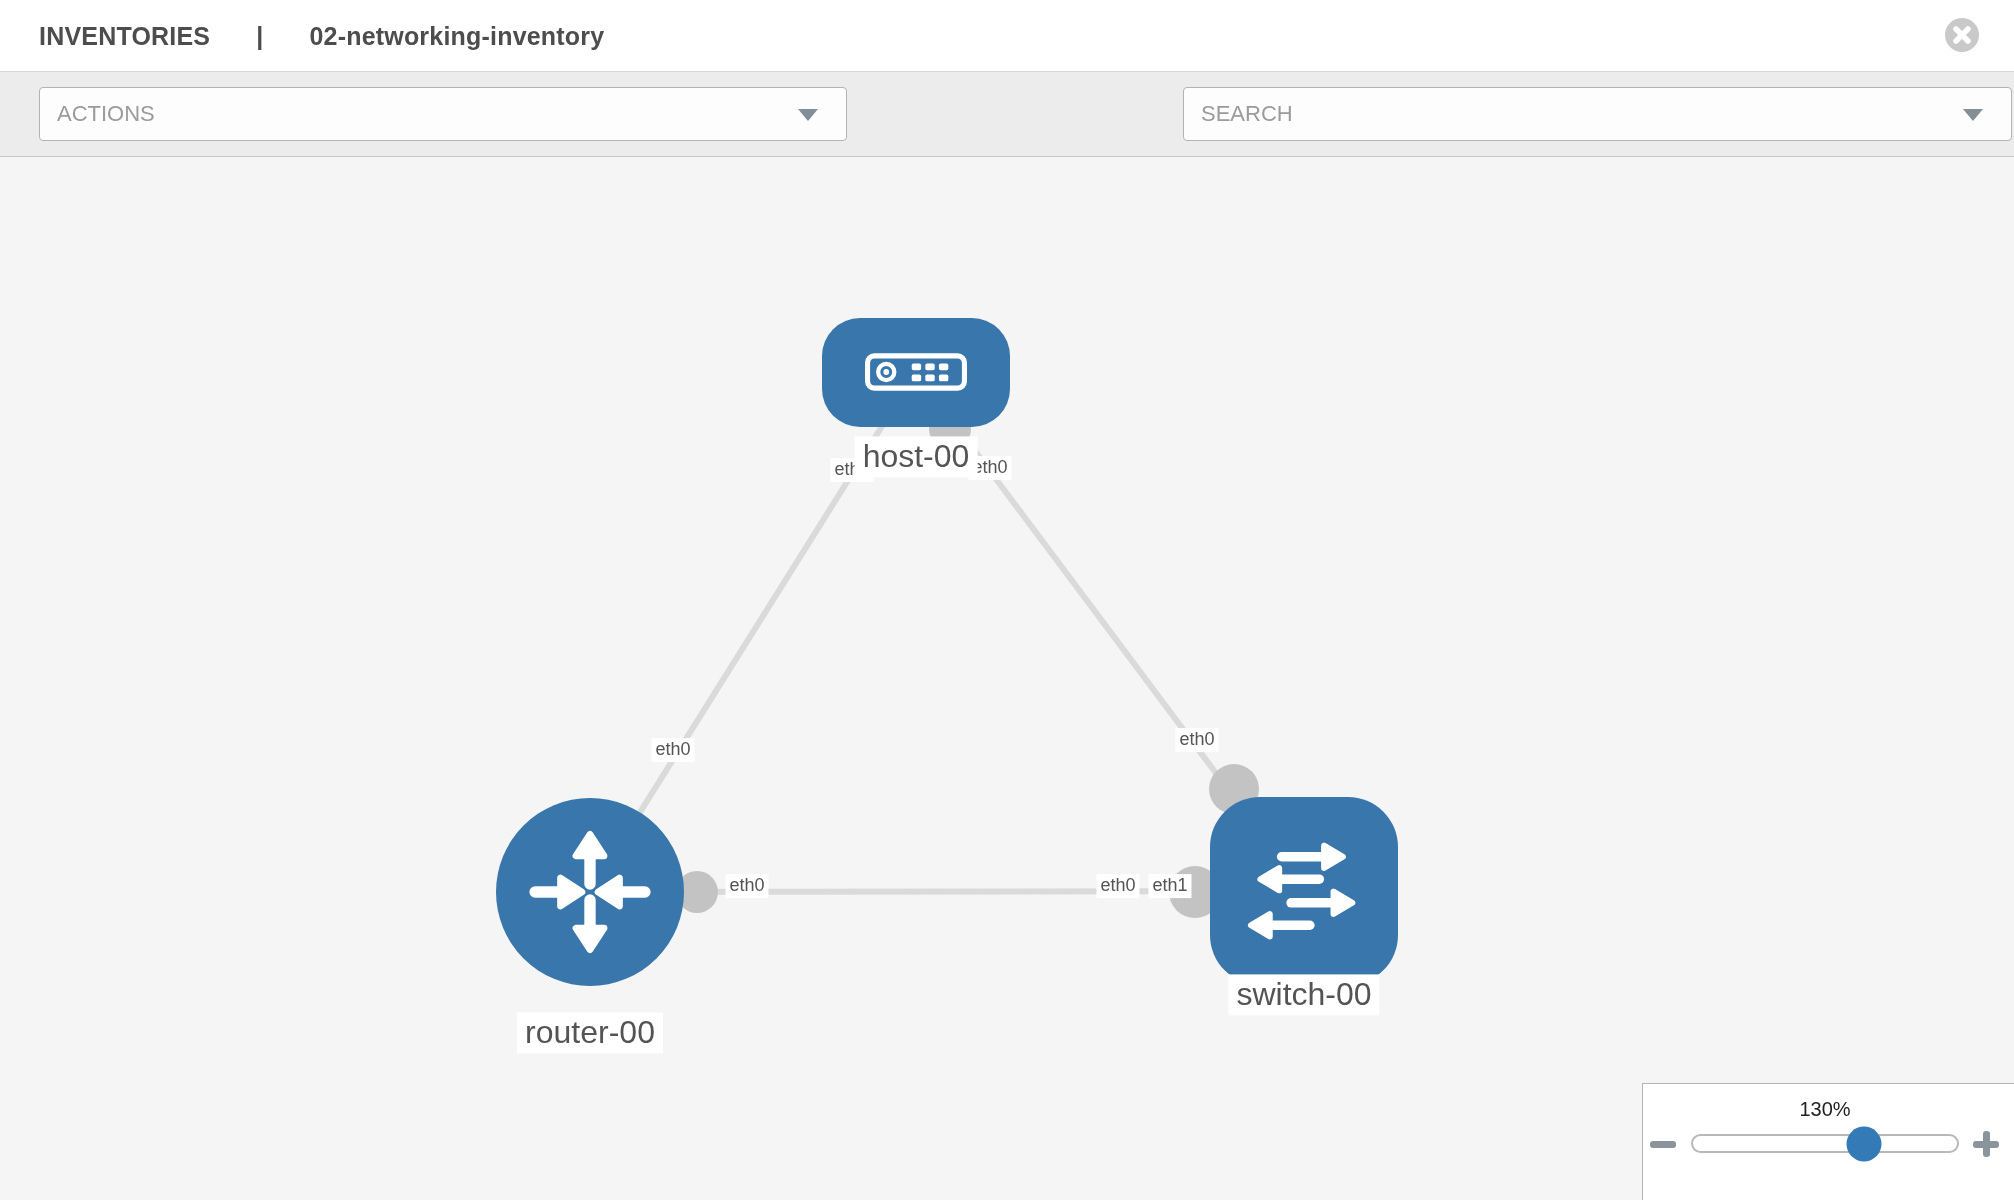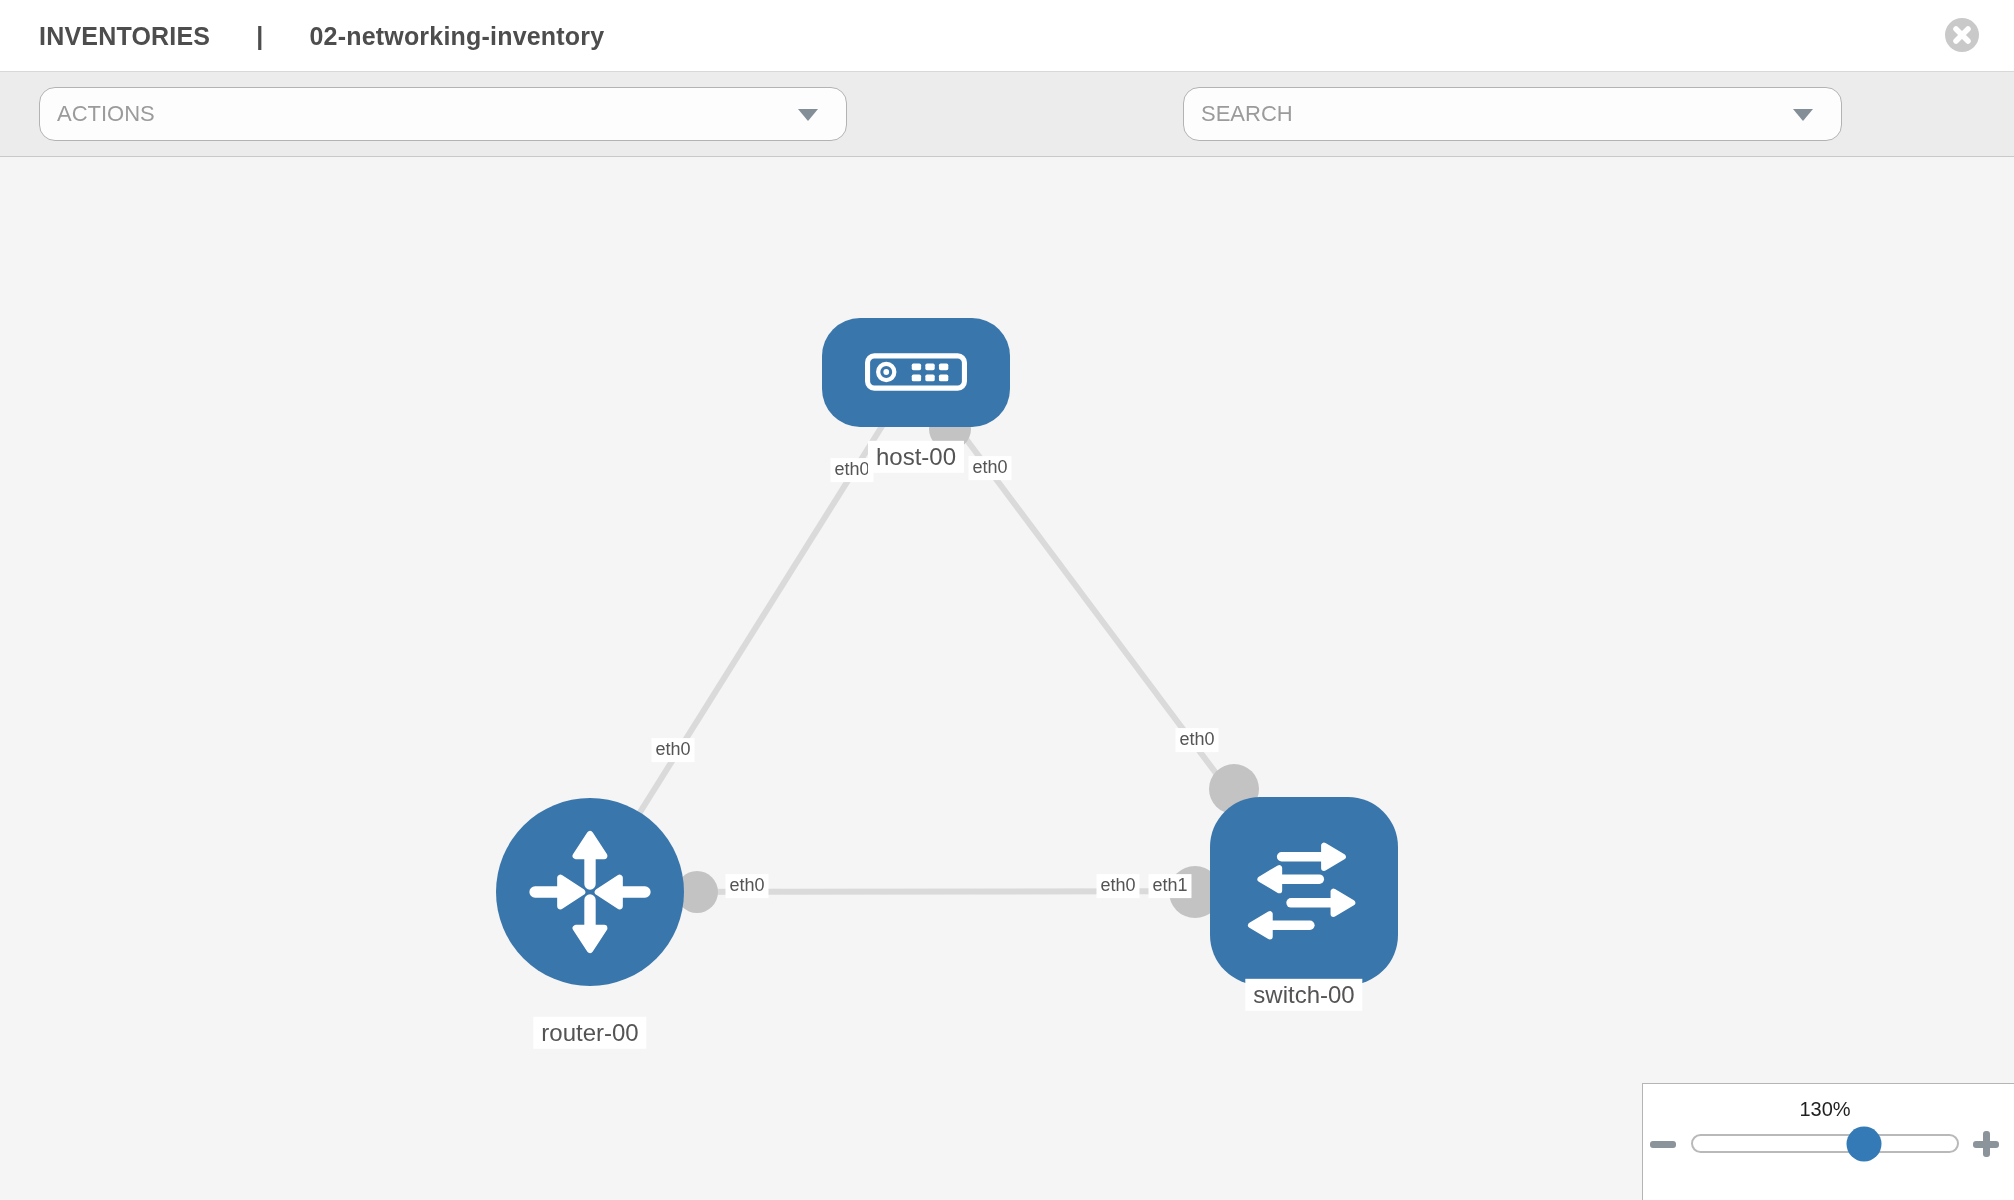--- a/index.html
+++ b/index.html
@@ -22,43 +22,43 @@
     position:absolute;left:1945px;top:18px;width:34px;height:34px;border-radius:50%;
     background:#c9c9c9;cursor:pointer;display:flex;align-items:center;justify-content:center;
   }
   
   .toolbar{
     position:absolute;left:0;top:72px;width:2014px;height:85px;
     background:#ececec;border-bottom:1px solid #c9c9c9;box-sizing:border-box;
   }
   .dropdown{
     position:absolute;top:15px;height:54px;background:#fdfdfd;border:1px solid #b3b3b3;
-    border-radius:16px;box-sizing:border-box;display:flex;align-items:center;cursor:pointer;
+    border-radius:4px;box-sizing:border-box;display:flex;align-items:center;cursor:pointer;
   }
   .dropdown .ph{font-size:22px;color:#9b9b9b;padding-left:17px;}
   .dropdown .caret{
     position:absolute;right:28px;top:50%;margin-top:-5px;width:0;height:0;
     border-left:10px solid transparent;border-right:10px solid transparent;
     border-top:12px solid #838e96;
   }
   .dd-actions{left:39px;width:808px;}
-  .dd-search{left:1183px;width:659px;}
+  .dd-search{left:1183px;width:829px;}
   .tool-icon{position:absolute;cursor:pointer;}
   .tool-wrench{left:1051px;top:97px;}
   .tool-key{left:1114px;top:95px;}
   
   .canvas{position:absolute;left:0;top:157px;width:2014px;height:1043px;background:#f5f5f5;}
   #topo-svg{position:absolute;left:0;top:0;}
   #chip-layer{position:absolute;left:0;top:0;width:100%;height:100%;pointer-events:none;}
   .chip{
     position:absolute;transform:translate(-50%,-50%);background:#ffffff;color:#545454;
     white-space:nowrap;line-height:1.1;
   }
   .chip.iface{font-size:18px;padding:2px 4px;}
-  .chip.nodelabel{font-size:24px;padding:3px 8px;}
+  .chip.nodelabel{font-size:32px;padding:3px 8px;}
   
   .zoom-panel{
     position:absolute;left:1642px;top:926px;width:409px;height:117px;background:#ffffff;
     border-left:1px solid #b5b5b5;border-top:1px solid #b5b5b5;box-sizing:border-box;
   }
   .zoom-value{
     position:absolute;left:48px;top:14px;width:268px;text-align:center;
     font-size:20px;color:#1f1f1f;
   }
   .zoom-minus,.zoom-plus{position:absolute;top:46px;width:28px;height:28px;cursor:pointer;}

